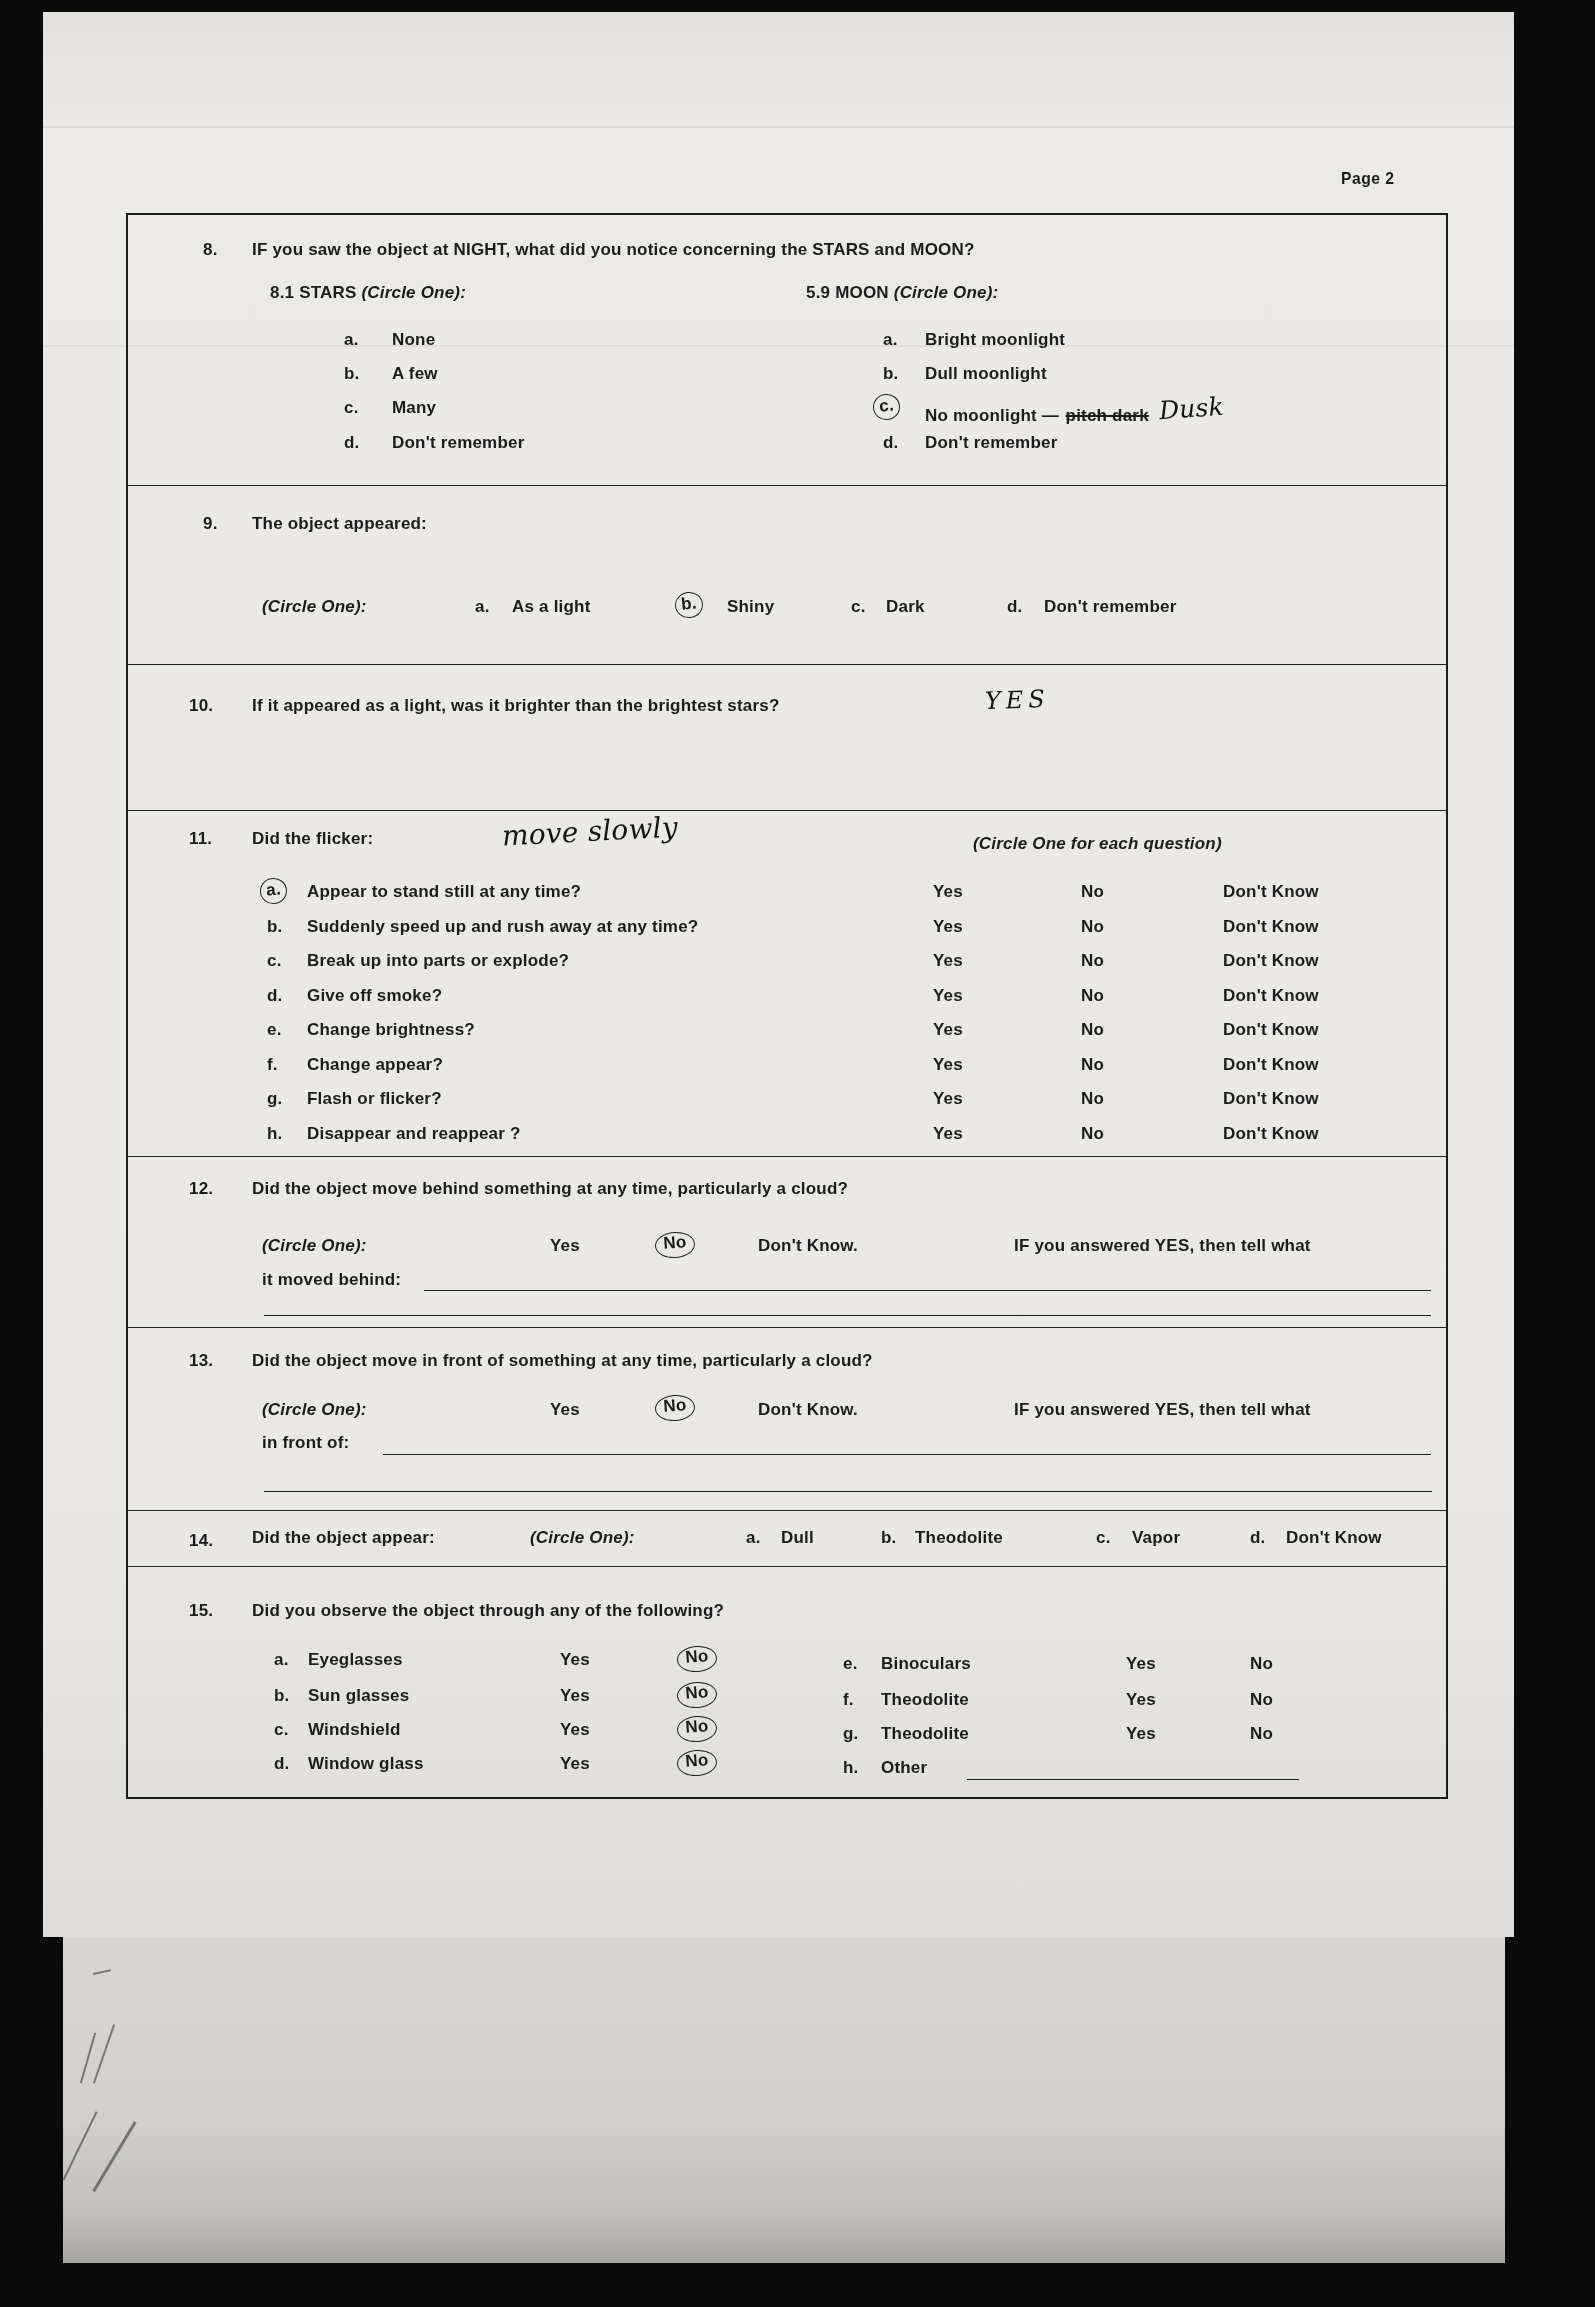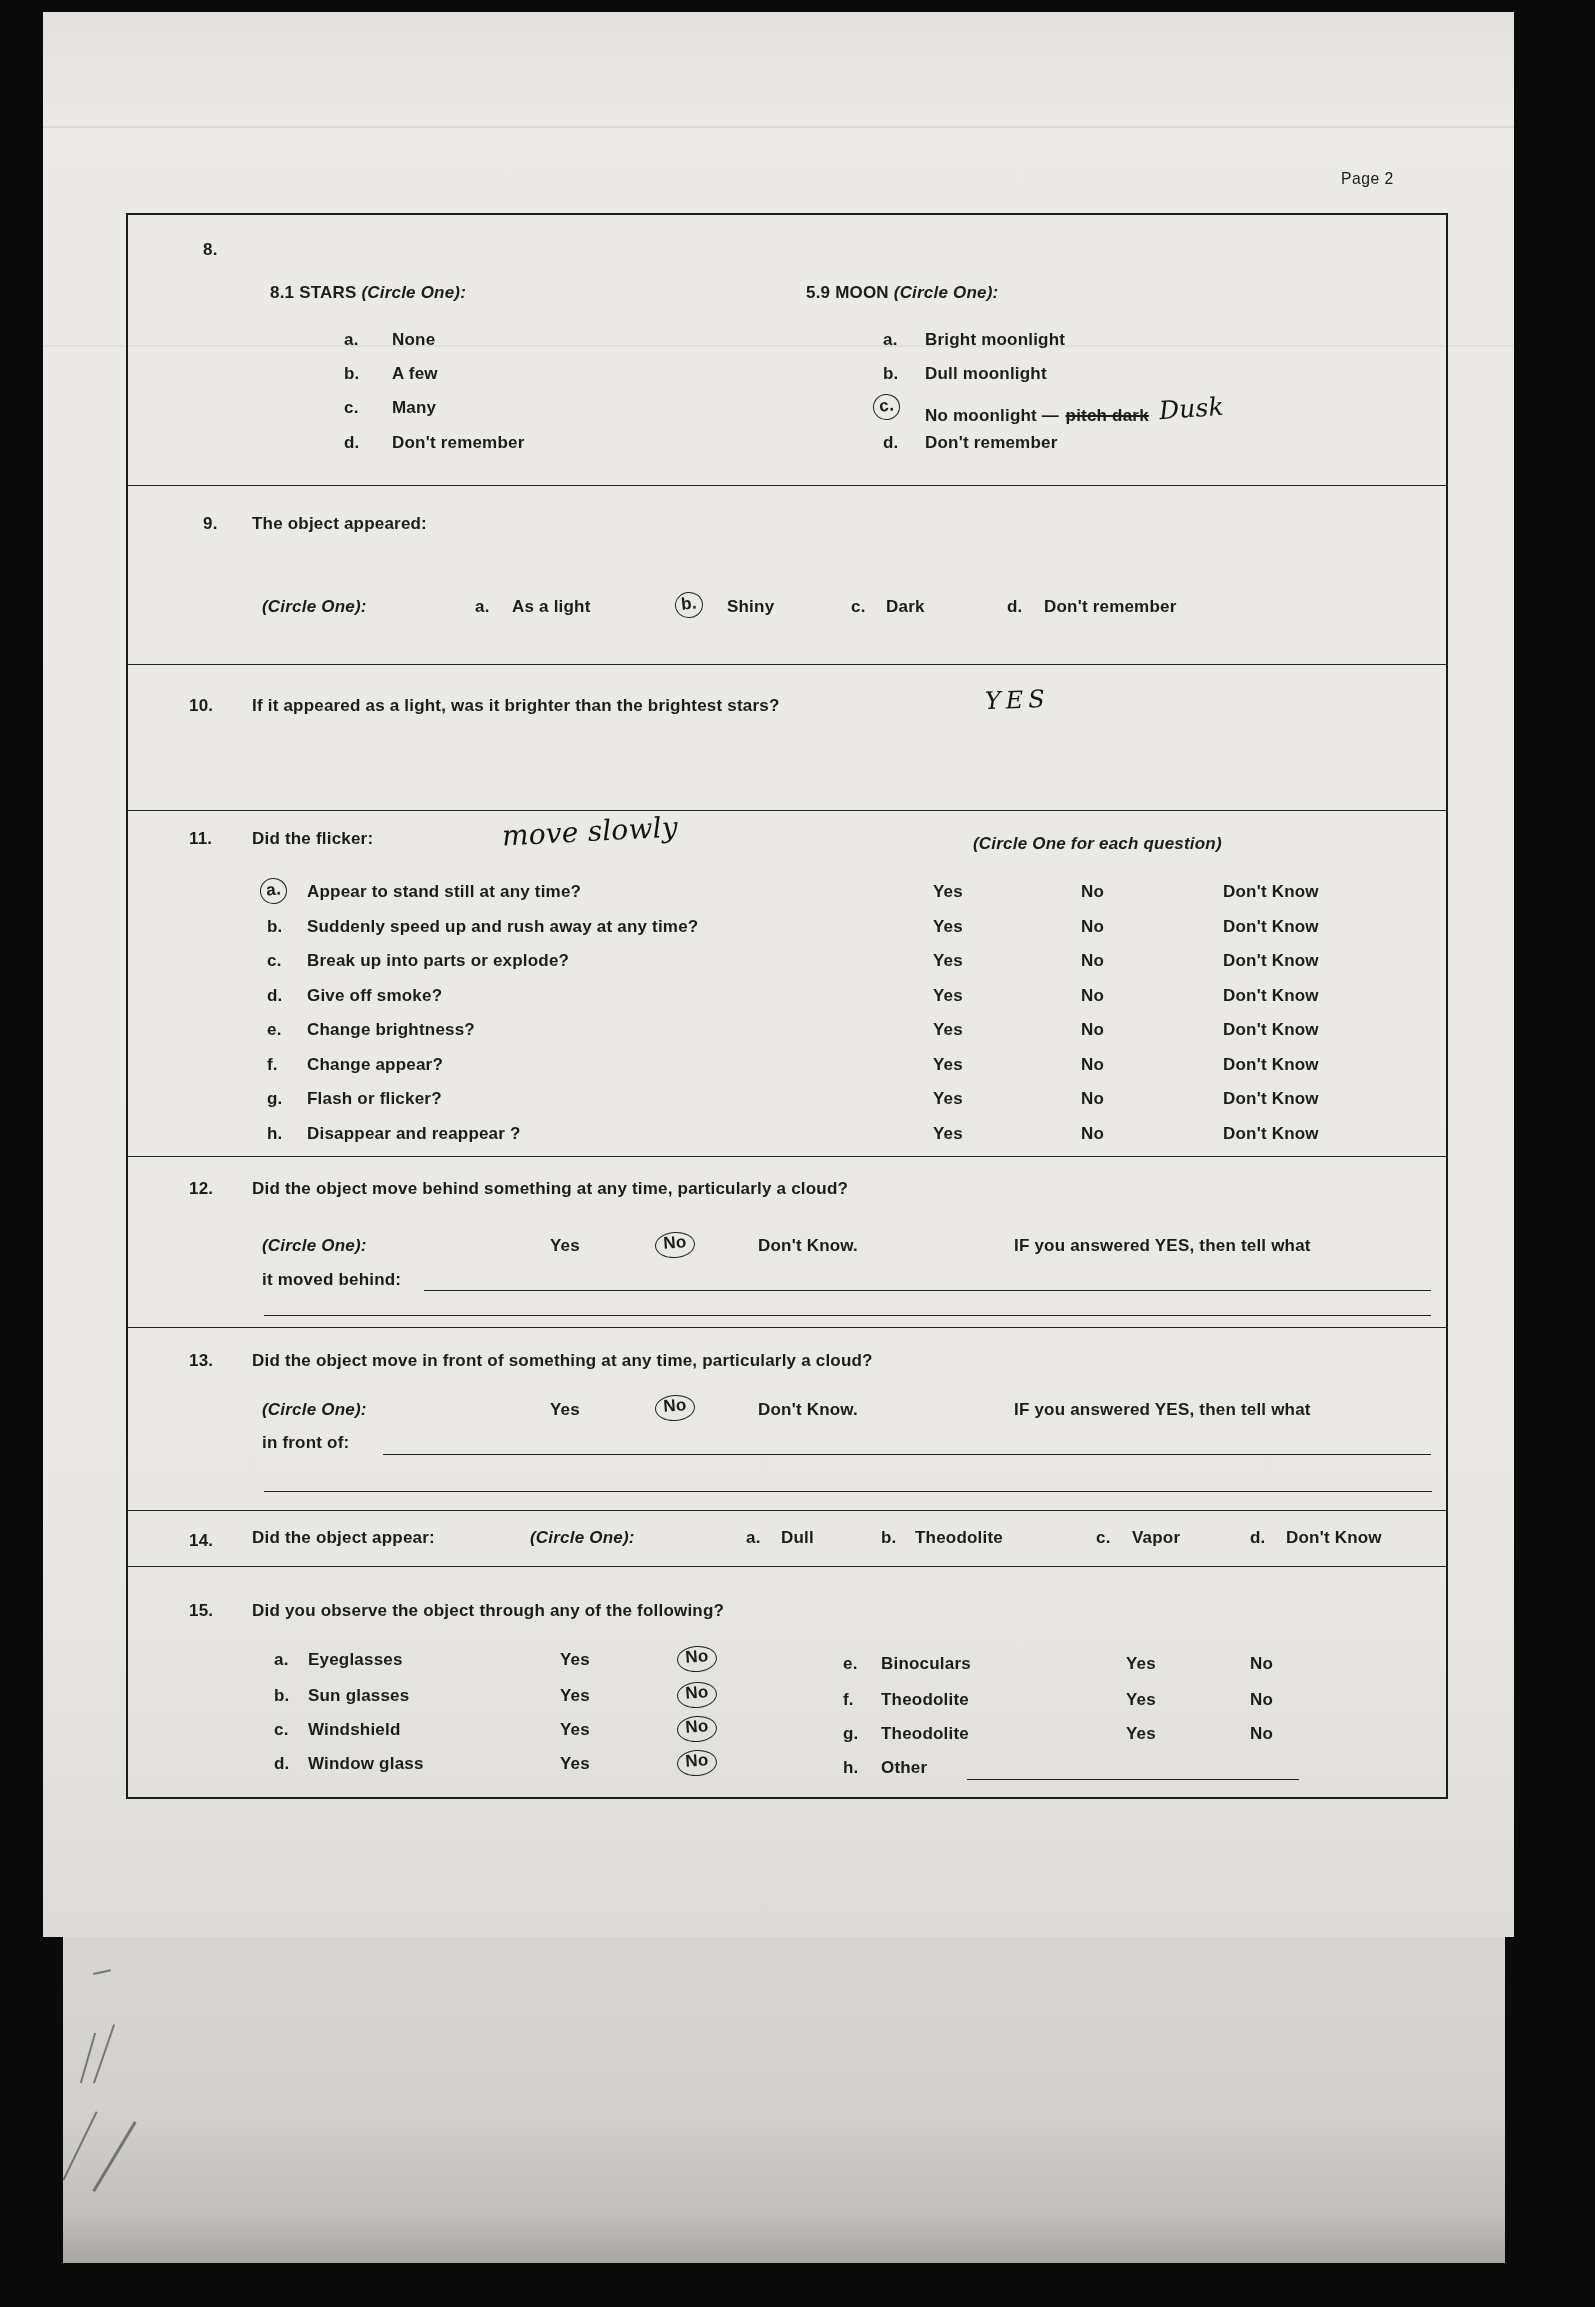--- a/index.html
+++ b/index.html
@@ -3,21 +3,21 @@
 <meta charset="utf-8">
 <style>
   * { margin:0; padding:0; box-sizing:border-box; }
   html,body { width:1595px; height:2307px; }
   body { background:#0a0a0a; font-family:"Liberation Sans", sans-serif; position:relative; overflow:hidden; }
   .paper { position:absolute; left:43px; top:12px; width:1471px; height:1925px;
            background:linear-gradient(180deg,#e2e1dd 0%,#eceae6 6%,#eae8e4 78%,#dedcd8 100%); }
   .paper-lower { position:absolute; left:63px; top:1937px; width:1442px; height:326px;
            background:linear-gradient(180deg,#d8d6d2 0%,#d2d0cc 55%,#c1bfbb 85%,#a8a6a2 100%); }
   .seam { position:absolute; left:0; width:100%; height:1.6px; background:rgba(0,0,0,0.07); }
-  .pageno { position:absolute; left:1298px; top:158px; font-size:15.7px; font-weight:400; color:#1a1a1a; letter-spacing:0.5px; }
+  .pageno { position:absolute; left:1298px; top:158px; font-size:15.7px; font-weight:700; color:#1a1a1a; letter-spacing:0.5px; }
   .formbox { position:absolute; left:83px; top:201px; width:1322px; height:1586px; border:2.2px solid #1c1c1c; }
   section { position:relative; border-bottom:1.6px solid #232323; font-size:17px; font-weight:700; color:#1c1c1c; letter-spacing:0.2px; }
   .s8{height:271px}.s9{height:179px}.s10{height:146px}.s11{height:346px}
   .s12{height:171px}.s13{height:183px}.s14{height:56px}.s15{height:230px;border-bottom:none}
   .abs { position:absolute; white-space:nowrap; line-height:1.2; }
   .row { position:absolute; left:0; right:0; height:28px; }
   .it { font-style:italic; }
   .struck { text-decoration:line-through; text-decoration-thickness:1.6px; margin-left:6.5px; }
   .hand { font-family:"DejaVu Serif", serif; font-style:italic; font-weight:400; color:#141414; }
   .hand-note { font-size:28px; transform:rotate(-3deg); }
@@ -34,20 +34,21 @@
 <div class="paper">
   <div class="seam" style="top:114px"></div>
   <div class="seam" style="top:333px; opacity:.6"></div>
 
   <div class="pageno">Page 2</div>
 
   <div class="formbox">
 
     <section class="s8">
       <span class="abs" style="left:75px;top:25px">8.</span>
+      <span class="abs" style="left:124px;top:25px">IF you saw the object at NIGHT, what did you notice concerning the STARS and MOON?</span>
 
       <span class="abs" style="left:142px;top:68px"><span>8.1 STARS</span> <span class="it">(Circle One):</span></span>
       <span class="abs" style="left:678px;top:68px"><span>5.9 MOON</span> <span class="it">(Circle One):</span></span>
 
       <span class="abs" style="left:216px;top:115px">a.</span>
       <span class="abs" style="left:264px;top:115px">None</span>
       <span class="abs" style="left:216px;top:149px">b.</span>
       <span class="abs" style="left:264px;top:149px">A few</span>
       <span class="abs" style="left:216px;top:183px">c.</span>
       <span class="abs" style="left:264px;top:183px">Many</span>

